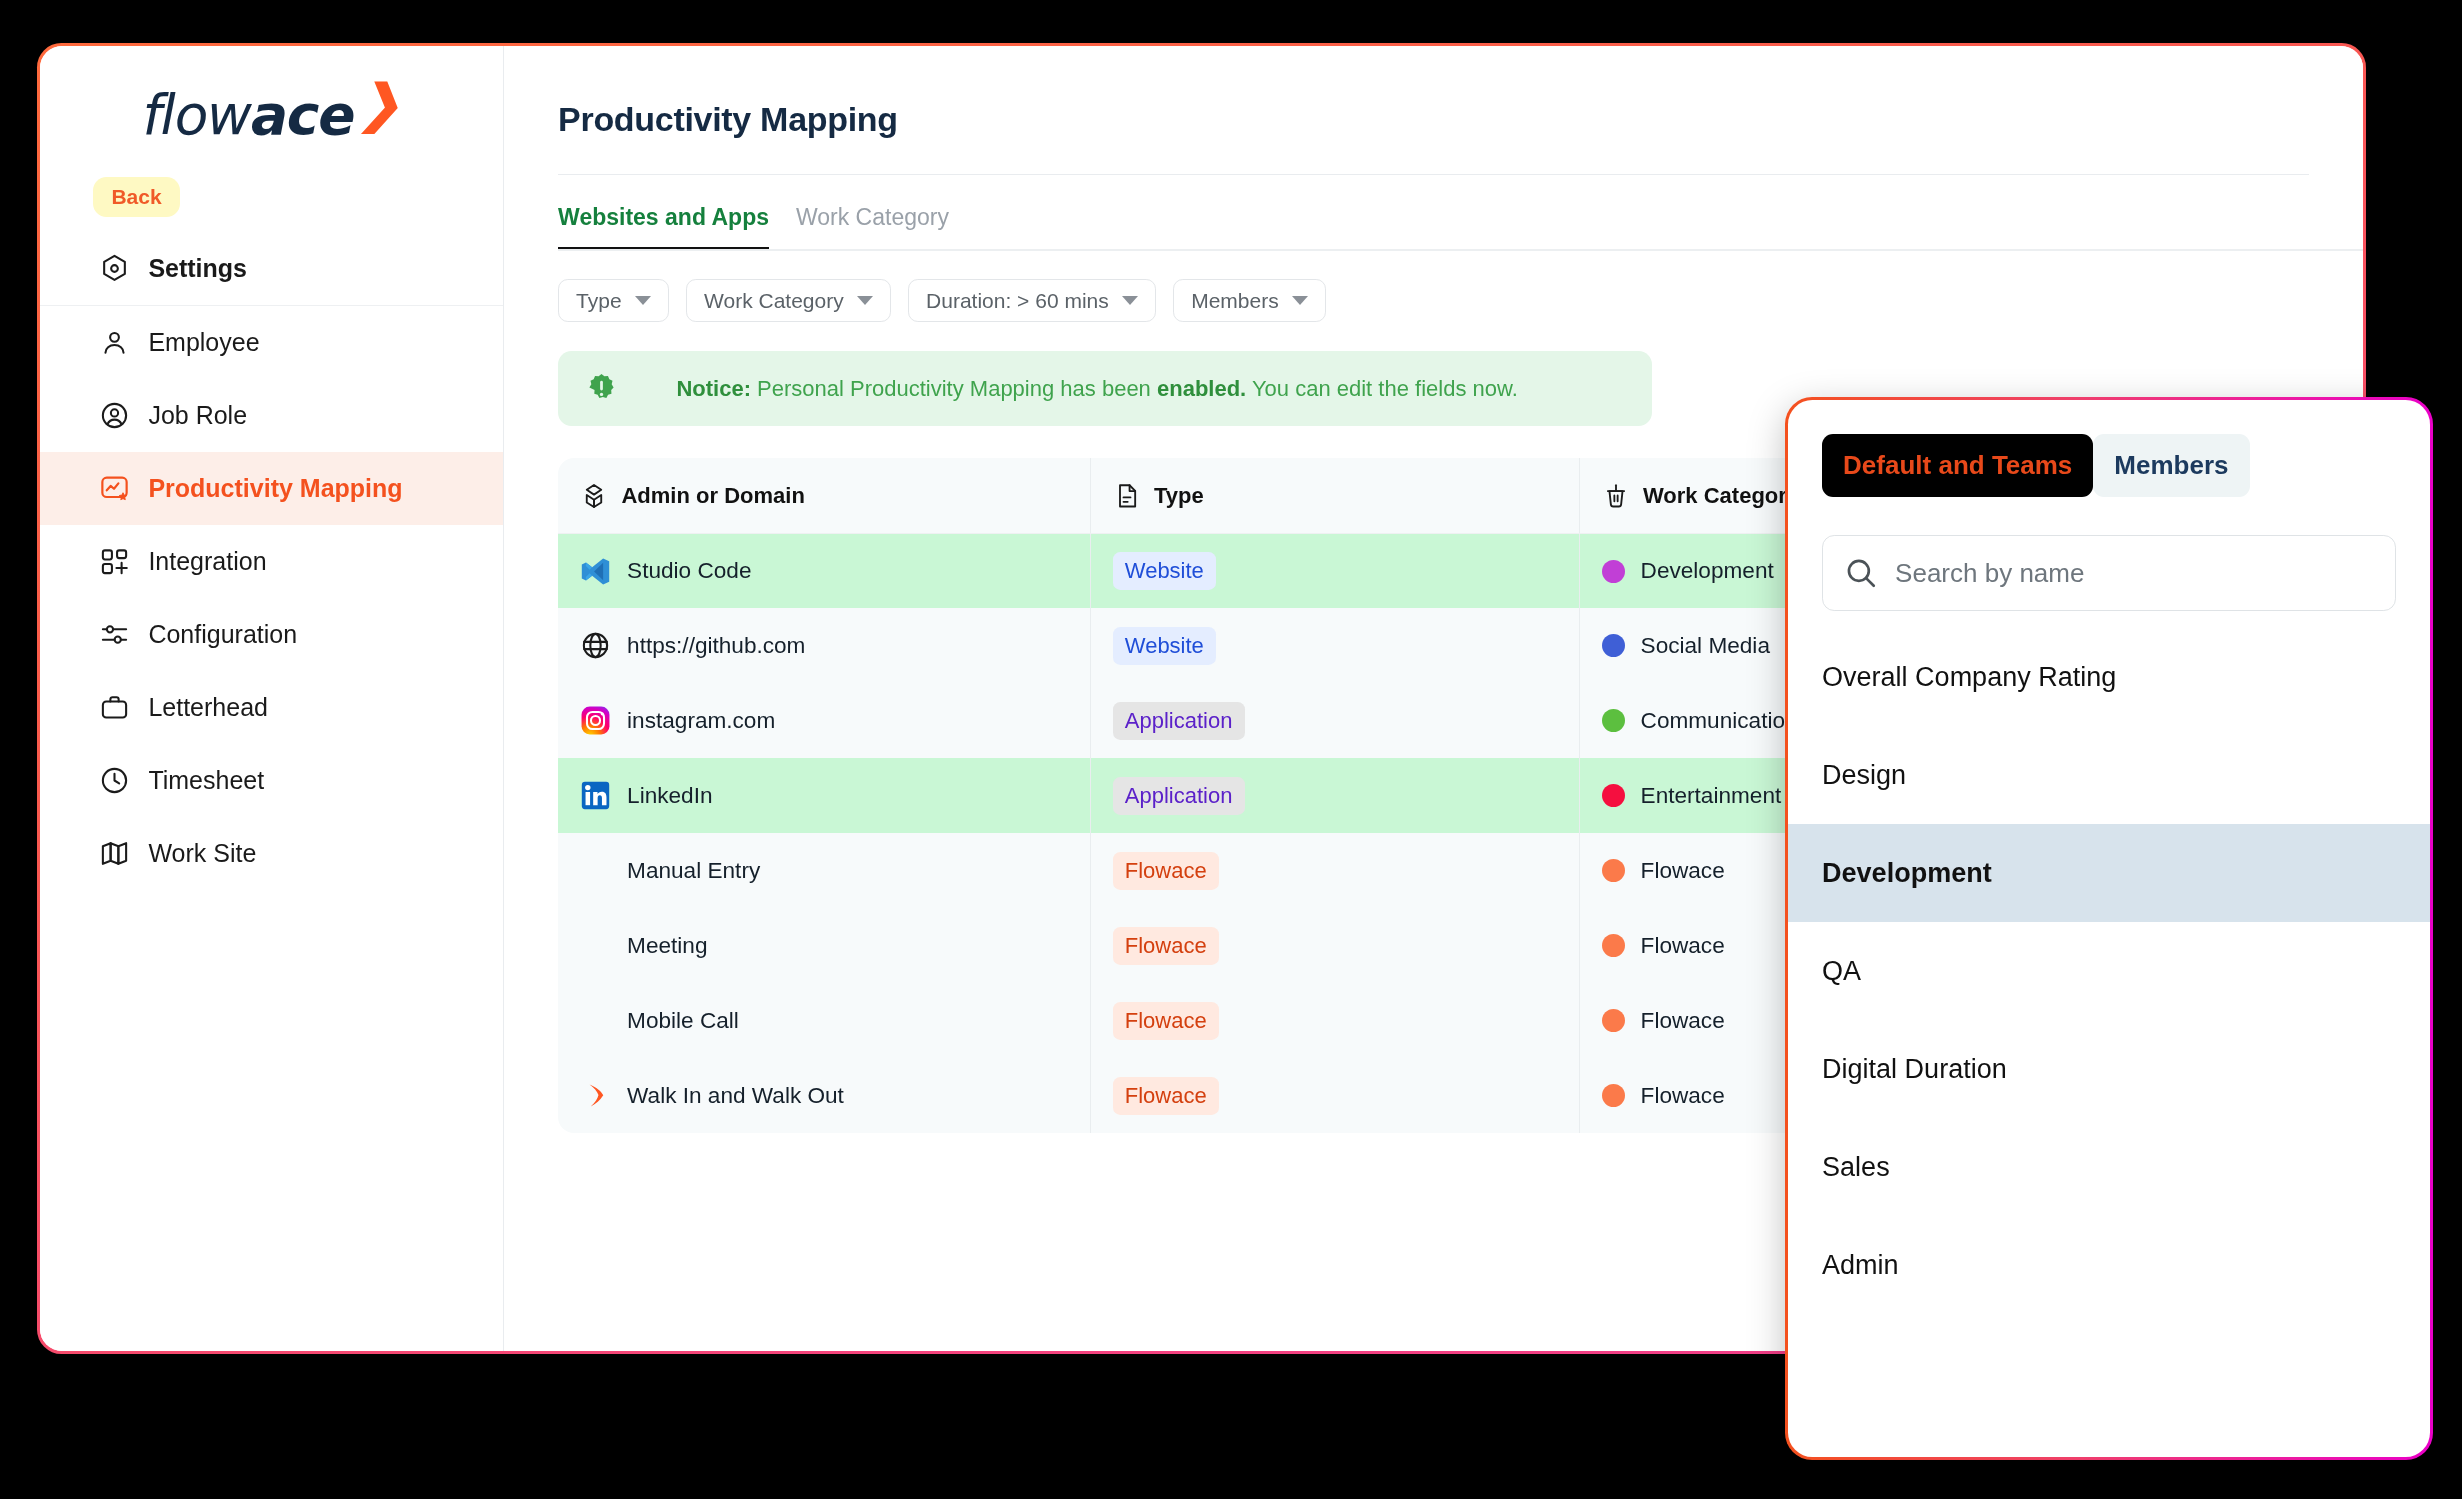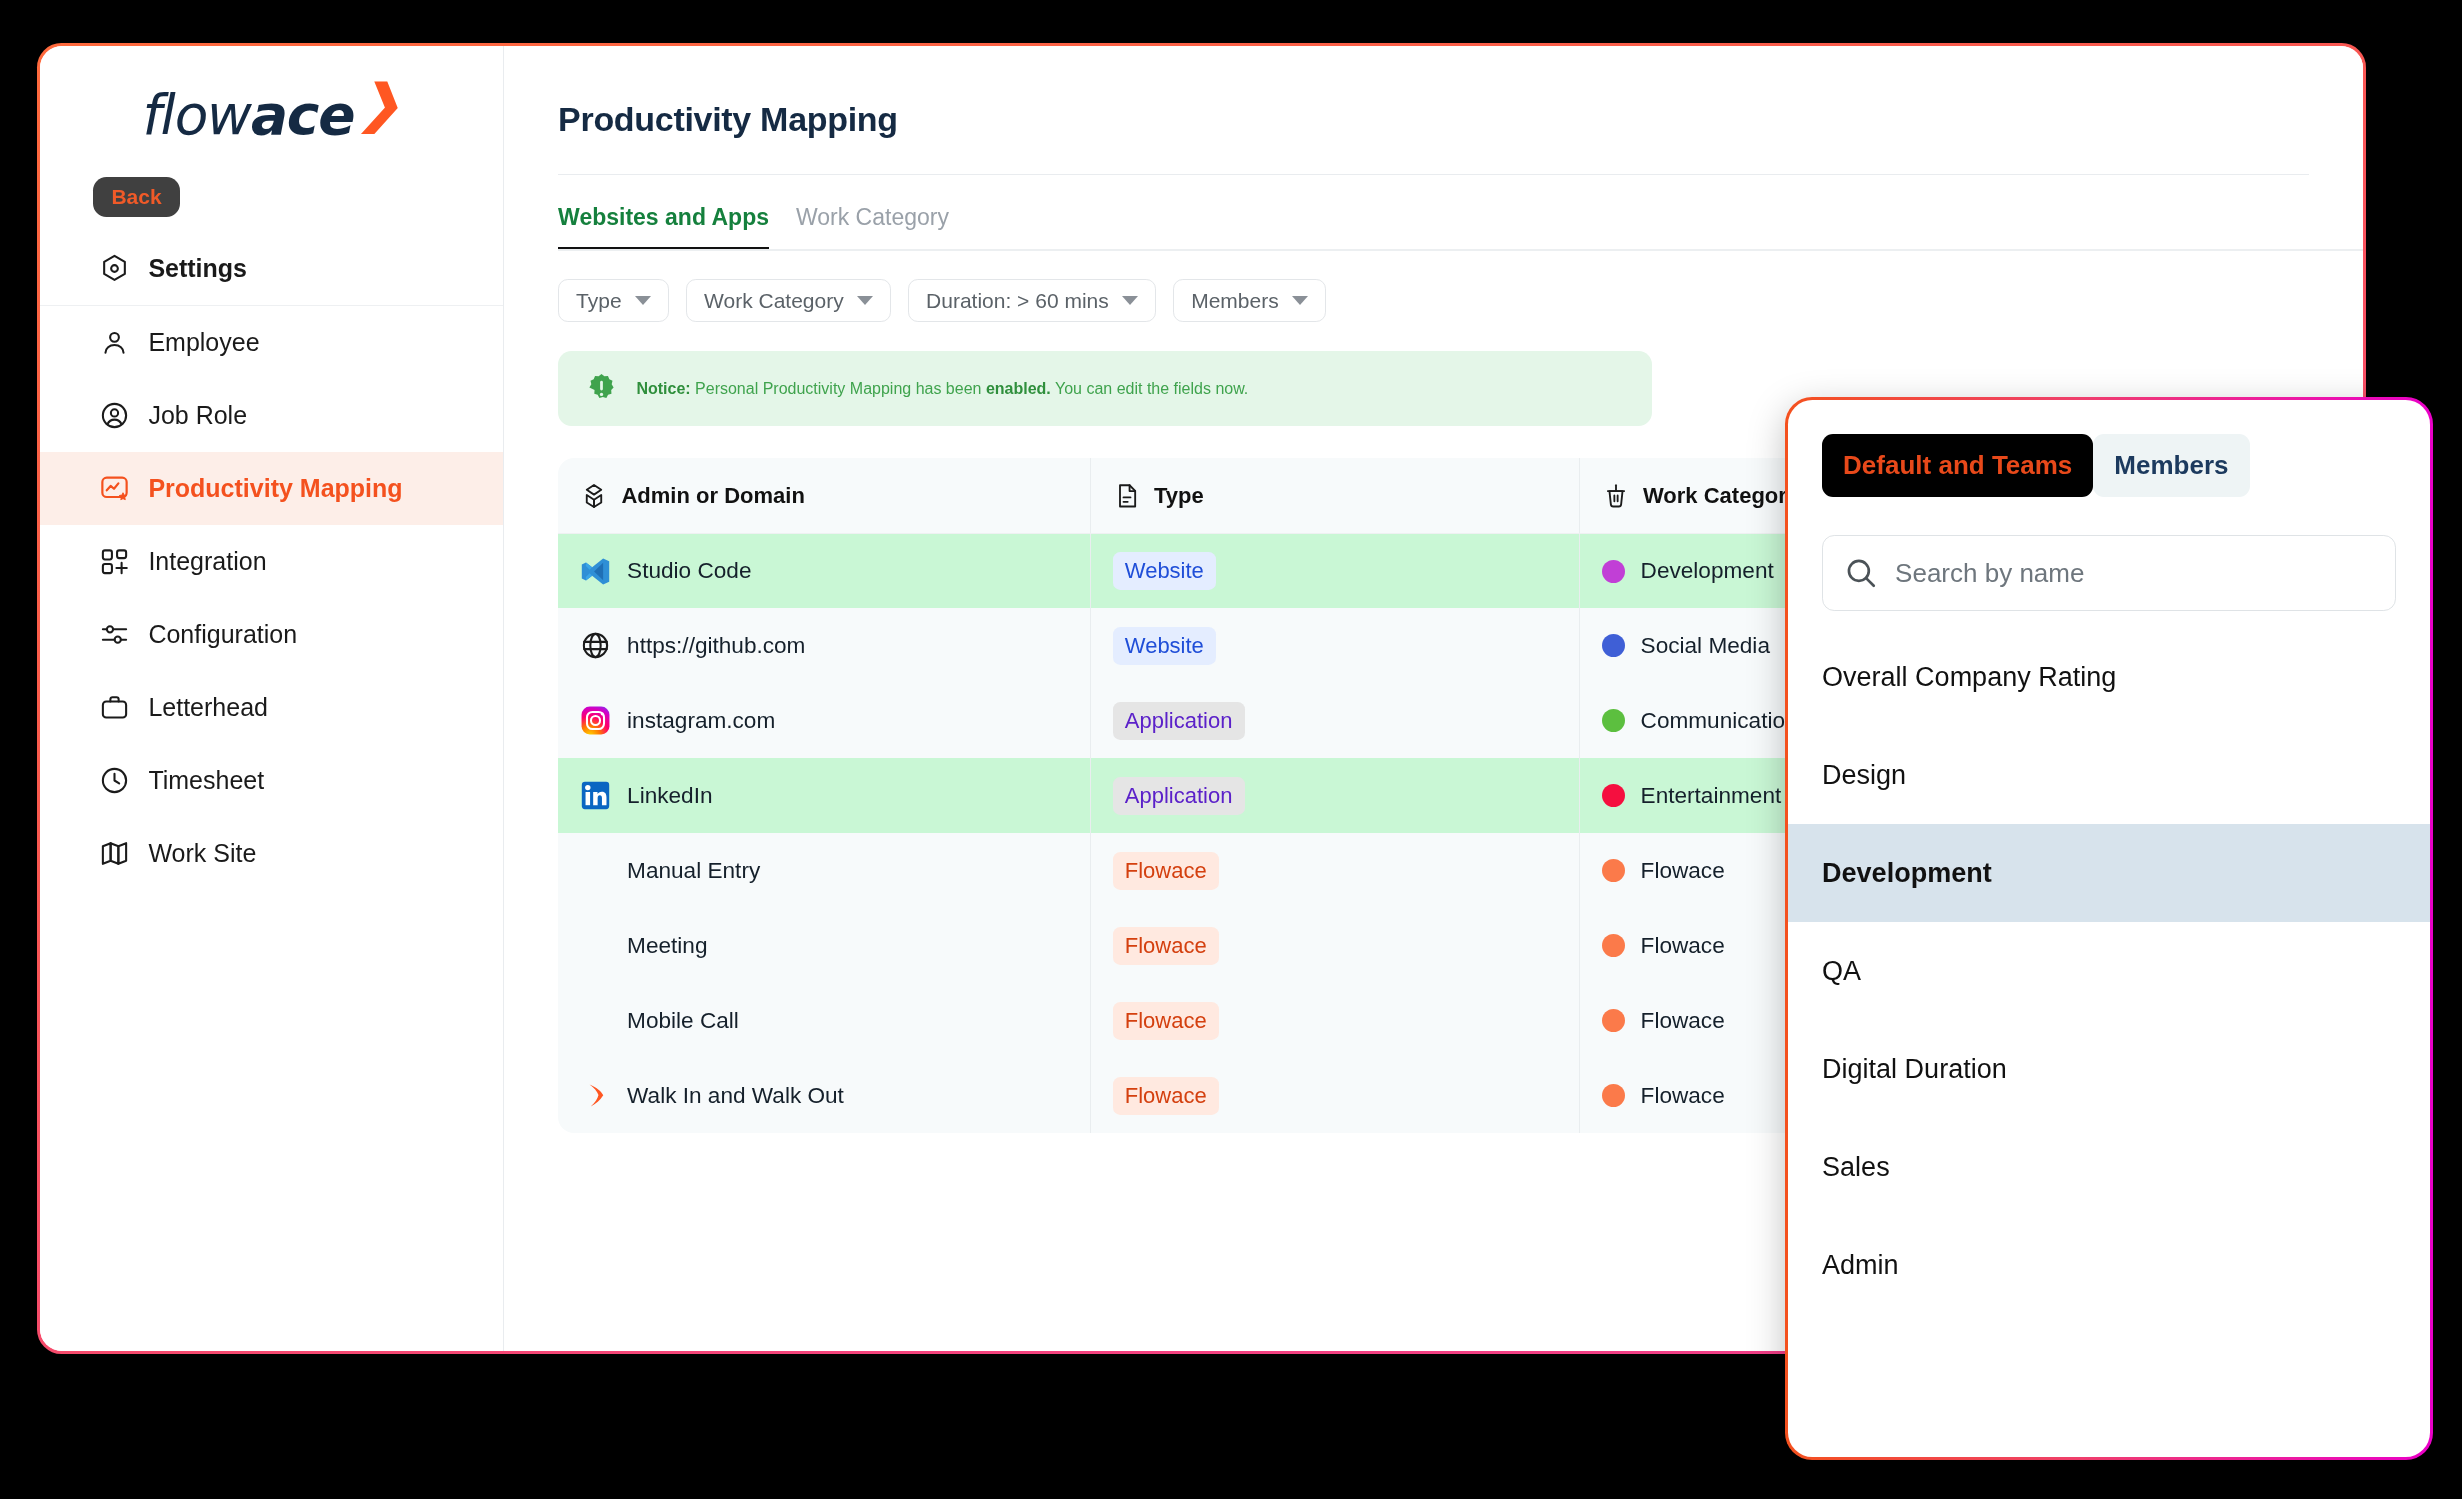--- a/index.html
+++ b/index.html
@@ -54,21 +54,21 @@
     transform: translateY(-12.2px);
     color: #ff5722;
     font-size: 51px;
     font-weight: 700;
     font-style: italic;
   }
 
   #back-row { padding: 8.6px 0 16px 53px; }
   #back-btn {
     display: inline-block;
-    background: #404040;
+    background: #fef9c3;
     color: #f05a28;
     font-size: 21px;
     font-weight: 600;
     border-radius: 13.4px;
     padding: 8px 18.3px;
     cursor: pointer;
     text-align: center;
   }
 
   .nav-item {
@@ -111,21 +111,21 @@
   .caret { width: 0; height: 0; border-left: 8px solid transparent; border-right: 8px solid transparent; border-top: 9.2px solid #8a9097; }
 
   #notice {
     margin: 29px 54px 0 54px;
     background: #e4f6e8;
     border-radius: 13.4px;
     padding: 21px 27px;
     display: flex; align-items: center; gap: 18.3px;
     max-width: 1094px;
   }
-  #notice-text { font-size: 16px; color: #3fa34d; }
+  #notice-text { font-size: 22px; color: #3fa34d; margin-left: 40px; }
   #notice-text .strong { font-weight: 700; color: #2f8f3c; }
   .badge-icon { width: 33px; height: 33px; flex: 0 0 33px; }
 
   
   #table-wrap {
     margin: 32px 0 0 54px;
     width: 1730px;
     background: #f7fafb;
     border-radius: 16px;
     overflow: hidden;

